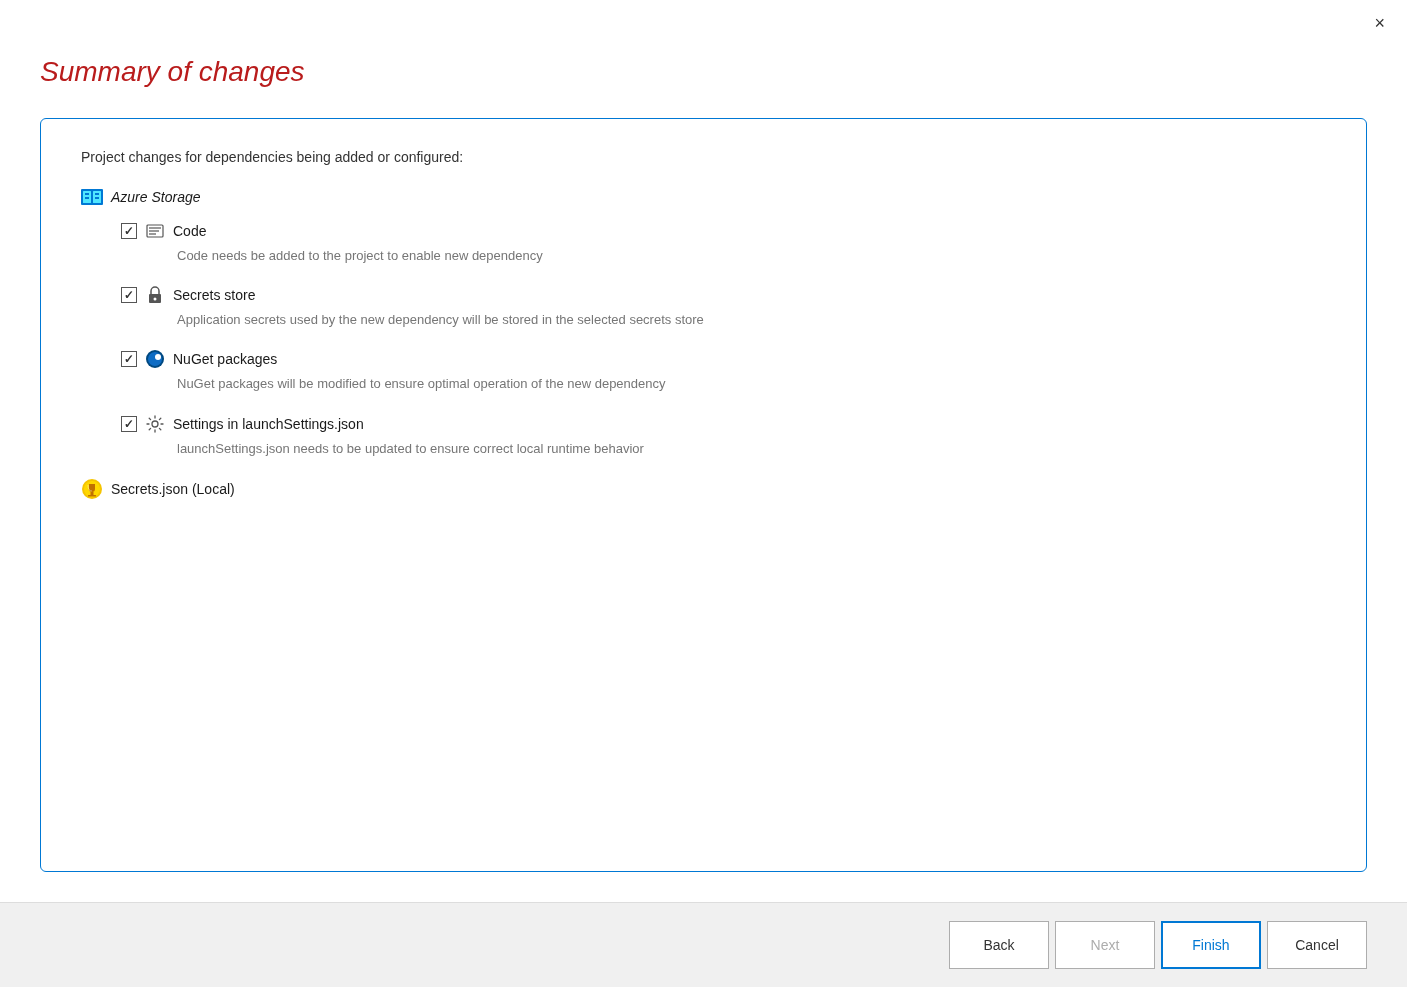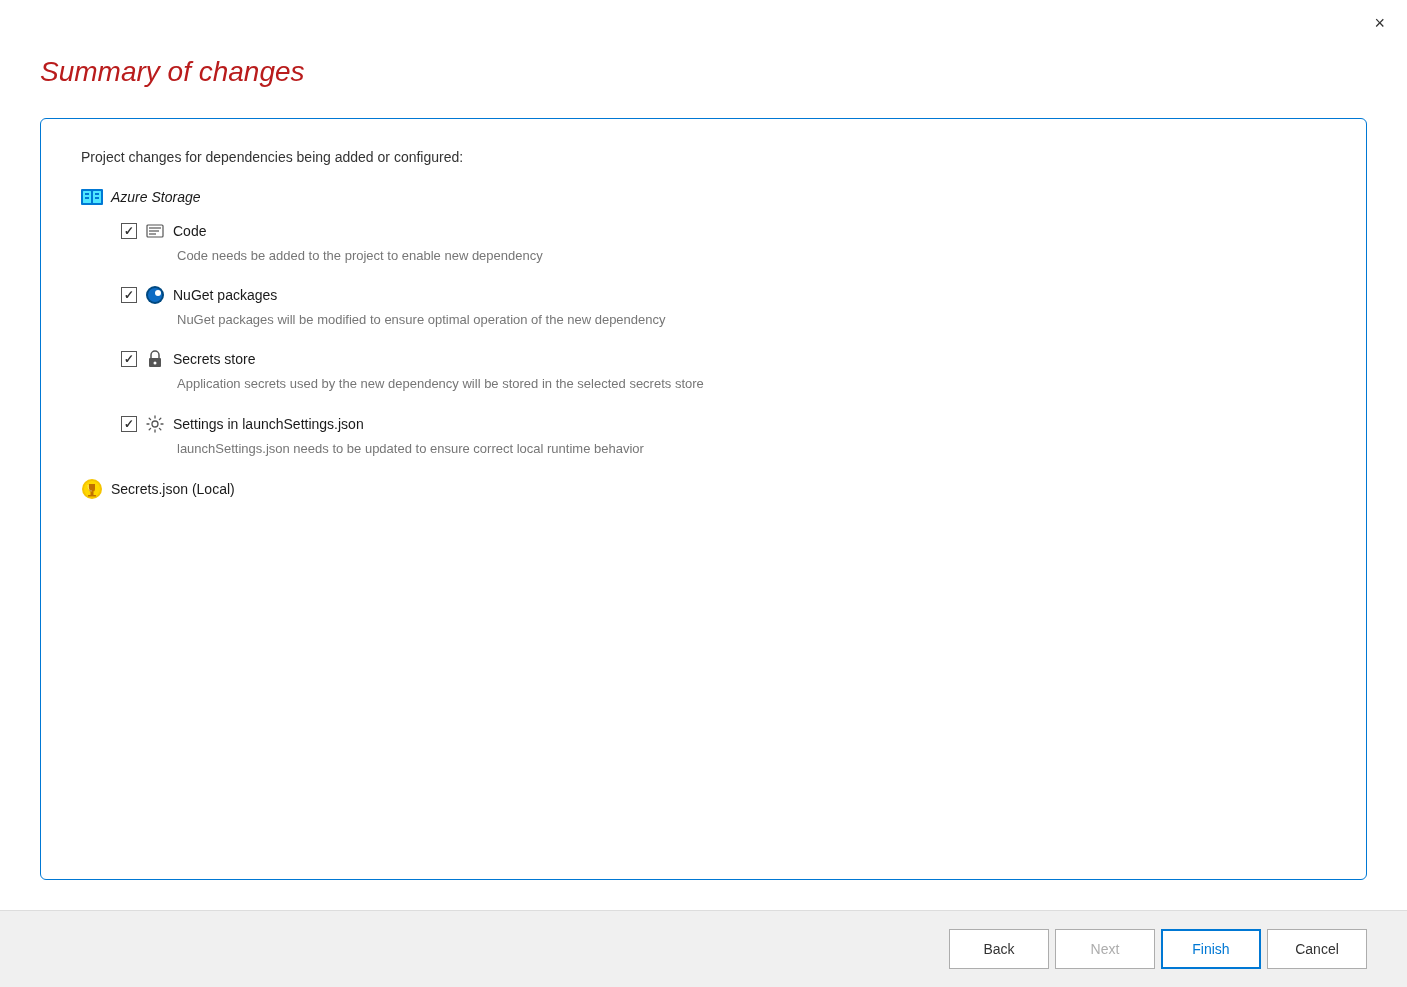--- a/index.html
+++ b/index.html
@@ -160,21 +160,21 @@
       background: #f0f0f0;
       padding: 18px 40px;
       display: flex;
       justify-content: flex-end;
       gap: 6px;
       border-top: 1px solid #ddd;
     }
 
     .footer-btn {
       min-width: 100px;
-      height: 40px;
+      height: 48px;
       padding: 0 16px;
       font-size: 14px;
       font-family: 'Segoe UI', Tahoma, Geneva, Verdana, sans-serif;
       cursor: pointer;
       border: 1px solid #adadad;
       background: #fff;
       color: #333;
     }
 
     .footer-btn:disabled {
@@ -243,45 +243,45 @@
               </svg>
             </div>
             <span class="item-label">Code</span>
           </div>
           <div class="item-description">Code needs be added to the project to enable new dependency</div>
         </div>
 
         <div class="item-row">
           <div class="item-header">
             <div class="checkbox checked"></div>
+            <div class="item-icon lock-icon">
+              <svg width="16" height="18" viewBox="0 0 16 18">
+                <rect x="2" y="8" width="12" height="9" rx="1" fill="#555"></rect>
+                <path d="M4 8 V5 a4 4 0 0 1 8 0 V8" fill="none" stroke="#555" stroke-width="1.5"></path>
+                <circle cx="8" cy="13" r="1.5" fill="white"></circle>
+              </svg>
+            </div>
+            <span class="item-label">Secrets store</span>
+          </div>
+          <div class="item-description">Application secrets used by the new dependency will be stored in the selected secrets store</div>
+        </div>
+
+        <div class="item-row">
+          <div class="item-header">
+            <div class="checkbox checked"></div>
             <div class="item-icon">
               <svg width="20" height="20" viewBox="0 0 20 20">
                 <circle cx="10" cy="10" r="9" fill="#004880"></circle>
                 <circle cx="10" cy="10" r="7" fill="#0e6cc4"></circle>
                 <circle cx="13" cy="8" r="3" fill="white"></circle>
               </svg>
             </div>
             <span class="item-label">NuGet packages</span>
           </div>
           <div class="item-description">NuGet packages will be modified to ensure optimal operation of the new dependency</div>
-        </div>
-
-        <div class="item-row">
-          <div class="item-header">
-            <div class="checkbox checked"></div>
-            <div class="item-icon lock-icon">
-              <svg width="16" height="18" viewBox="0 0 16 18">
-                <rect x="2" y="8" width="12" height="9" rx="1" fill="#555"></rect>
-                <path d="M4 8 V5 a4 4 0 0 1 8 0 V8" fill="none" stroke="#555" stroke-width="1.5"></path>
-                <circle cx="8" cy="13" r="1.5" fill="white"></circle>
-              </svg>
-            </div>
-            <span class="item-label">Secrets store</span>
-          </div>
-          <div class="item-description">Application secrets used by the new dependency will be stored in the selected secrets store</div>
         </div>
 
         <div class="item-row">
           <div class="item-header">
             <div class="checkbox checked"></div>
             <div class="item-icon settings-icon">
               <svg width="18" height="18" viewBox="0 0 18 18">
                 <circle cx="9" cy="9" r="3" fill="none" stroke="#555" stroke-width="1.3"></circle>
                 <path d="M9 1 L9 3 M9 15 L9 17 M1 9 L3 9 M15 9 L17 9 M3.2 3.2 L4.6 4.6 M13.4 13.4 L14.8 14.8 M14.8 3.2 L13.4 4.6 M4.6 13.4 L3.2 14.8" stroke="#555" stroke-width="1.3" stroke-linecap="round"></path>
               </svg>

